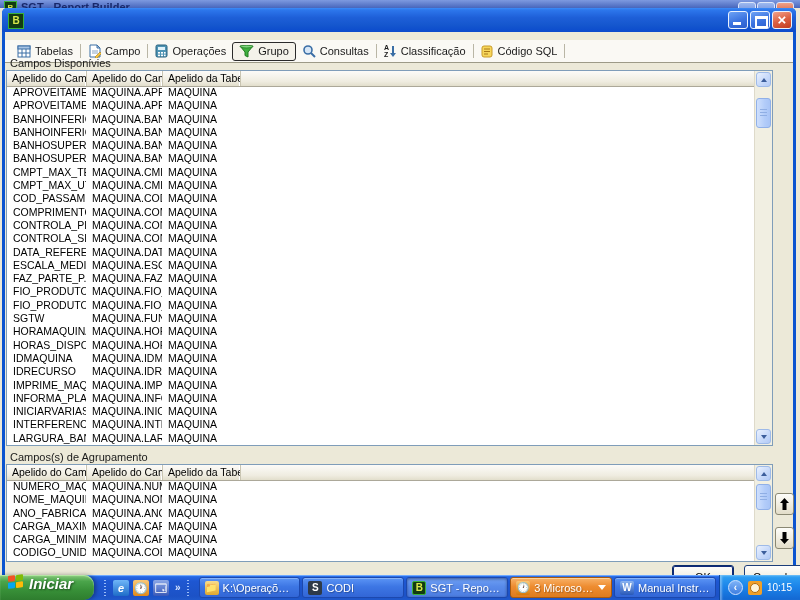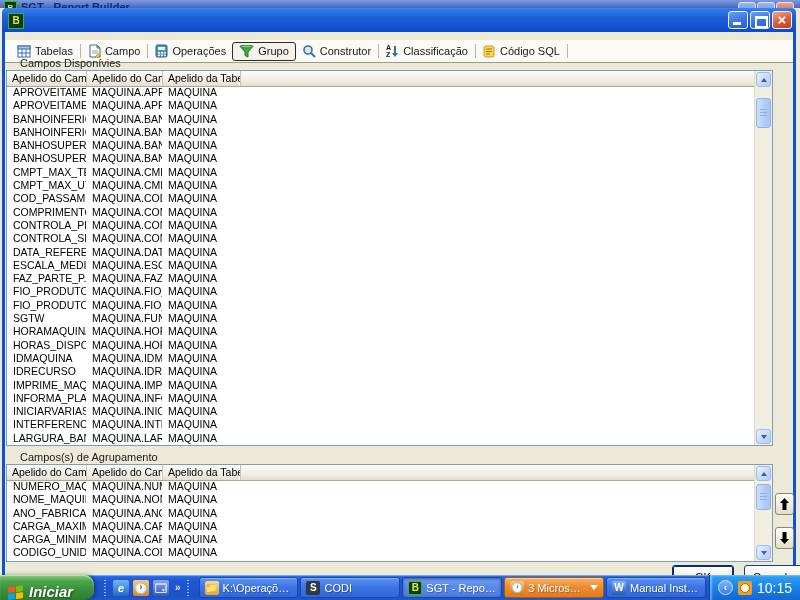--- a/index.html
+++ b/index.html
@@ -41,21 +41,21 @@
     font-size:15px;font-weight:bold;color:#fff;line-height:18px;}
   .dlg-body{position:absolute;left:5px;top:32px;width:788px;height:568px;background:#ECE9D8;z-index:3;}
   
   .tabstrip{position:absolute;left:5px;top:40px;width:788px;height:23px;background:#FAF9F4;
     border-bottom:1px solid #9D9A87;display:flex;align-items:center;padding-left:6px;box-sizing:border-box;z-index:4;}
   .tab{display:flex;align-items:center;gap:4px;padding:2px 6px;font-size:11px;color:#1A1A1A;white-space:nowrap;}
   .tab.selected{border:1px solid #2A2A2A;border-radius:3px;background:#F4F2EA;}
   .tab-sep{width:1px;height:14px;background:#B9B6A5;margin:0 1px;}
   .tab svg{display:block;}
   
-  .panel-label{position:absolute;left:20px;width:666px;font-size:11px;color:#1A1A1A;z-index:4;}
+  .panel-label{position:absolute;left:10px;width:666px;font-size:11px;color:#1A1A1A;z-index:4;}
   
   .listview{position:absolute;left:6px;width:767px;background:#fff;border:1px solid #7F9DB9;
     box-sizing:border-box;overflow:hidden;z-index:4;}
   .lv-header{position:relative;height:15px;width:100%;
     background:linear-gradient(#FCFBF8,#EFECE0 70%,#E2DECC);border-bottom:1px solid #ACA899;
     display:flex;}
   .lv-hcell{font-size:10.5px;color:#000;padding:1px 4px 0 5px;box-sizing:border-box;
     border-right:1px solid #C9C5B2;box-shadow:inset -1px 0 0 #fff;white-space:nowrap;overflow:hidden;}
   .lv-rows{position:absolute;left:0;top:15px;right:17px;bottom:0;overflow:hidden;}
   .lv-row{height:13.3px;line-height:13.4px;white-space:nowrap;display:flex;}
@@ -83,21 +83,21 @@
     background:linear-gradient(#FEFEFD,#F0EDE0 60%,#DDD8C4);font-size:11px;color:#000;
     text-align:center;line-height:22px;box-sizing:border-box;z-index:4;}
   .dlg-btn.default{box-shadow:0 0 0 1px #10297B inset;border-color:#0B2D6B;}
   
   .taskbar{position:absolute;left:0;top:575px;width:800px;height:25px;z-index:10;
     background:linear-gradient(#3A81F3 0%,#2465E2 9%,#1E57D2 25%,#1C52C6 85%,#2059CC 100%);
     box-shadow:inset 0 1px 0 #6FA9FF;display:flex;align-items:center;}
   .start-btn{position:relative;height:25px;width:94px;flex:0 0 auto;border-radius:0 10px 10px 0;
     background:linear-gradient(#8CCB7E 0%,#4BA54B 25%,#389038 60%,#2E7D2E 100%);
     box-shadow:inset 0 1px 1px #B8E8A8, 2px 0 4px rgba(0,0,0,.35);
-    display:flex;align-items:flex-end;gap:5px;padding-left:8px;box-sizing:border-box;}
+    display:flex;align-items:flex-start;gap:5px;padding-left:8px;box-sizing:border-box;}
   .start-label{color:#fff;font-size:15px;font-weight:bold;font-style:italic;
     text-shadow:1px 1px 2px #1E4D1E;}
   .flag{width:16px;height:14px;display:grid;grid-template-columns:7px 7px;grid-template-rows:6px 6px;
     gap:1px;transform:skewY(-6deg);}
   .flag i{border-radius:1px;display:block;}
   .ql{display:flex;align-items:center;gap:4px;padding:0 6px 0 10px;flex:0 0 auto;}
   .ql-handle{width:2px;height:16px;background:repeating-linear-gradient(#9ABCF8 0 1px,transparent 1px 3px);margin-right:3px;}
   .ql-icon{width:16px;height:16px;border-radius:2px;font-size:11px;font-weight:bold;color:#fff;
     text-align:center;line-height:16px;}
   .ql-more{color:#DCE8FF;font-size:10px;font-weight:bold;padding:0 2px;}
@@ -116,21 +116,21 @@
     border-top:5px solid #fff;flex:0 0 auto;}
   .tray{height:25px;flex:0 0 auto;margin-left:2px;display:flex;align-items:center;gap:5px;
     background:linear-gradient(#2FA2F4 0%,#1B82E8 50%,#1367D2 100%);
     box-shadow:inset 2px 1px 2px rgba(255,255,255,.35);padding:0 8px 0 8px;border-left:1px solid #0E47A0;}
   .tray-chevron{width:15px;height:15px;border-radius:50%;border:1px solid #CFE2FF;
     background:linear-gradient(#7FB4F8,#3E7EE0);color:#fff;font-size:10px;font-weight:bold;
     text-align:center;line-height:14px;box-sizing:border-box;}
   .tray-clock-icon{width:14px;height:14px;border-radius:2px;background:#F0A028;position:relative;}
   .tray-clock-icon::after{content:"";position:absolute;left:2px;top:2px;width:8px;height:8px;border-radius:50%;
     background:#FDF4D8;border:1px solid #B06A10;}
-  .tray-time{color:#fff;font-size:14px;}
+  .tray-time{color:#fff;font-size:10px;}
 </style>
 </head>
 <body>
 
 <div class="parent-bar">
   <div class="p-icon">B</div>
   <div class="p-title">SGT - Report Builder</div>
   <div class="p-btn" style="right:44px;"></div>
   <div class="p-btn" style="right:25px;"></div>
   <div class="p-btn close" style="right:6px;"></div>
@@ -189,21 +189,21 @@
         <path d="M1 1 h13 l-5 6 v5 l-3 -1.5 v-3.5 z" fill="#3FAF3F" stroke="#1E7A1E"></path>
         <ellipse cx="7.5" cy="1.6" rx="6.4" ry="1.3" fill="#7ED67E" stroke="#1E7A1E" stroke-width=".7"></ellipse>
       </svg>
     <span>Grupo</span>
   </div>
   <div class="tab">
     <svg width="14" height="14">
         <circle cx="6" cy="6" r="4" fill="#D6E6F6" stroke="#3A6EA5" stroke-width="1.6"></circle>
         <line x1="9" y1="9" x2="13" y2="13" stroke="#3A6EA5" stroke-width="2"></line>
       </svg>
-    <span>Construtor</span>
+    <span>Consultas</span>
   </div>
   <div class="tab-sep"></div>
   <div class="tab">
     <svg width="13" height="14">
         <text x="0" y="6" font-size="7" font-weight="bold" fill="#1A1A1A">A</text>
         <text x="0" y="13" font-size="7" font-weight="bold" fill="#1A1A1A">Z</text>
         <line x1="9" y1="2" x2="9" y2="10" stroke="#3A6EA5" stroke-width="2"></line>
         <path d="M6 9 h6 l-3 4 z" fill="#3A6EA5"></path>
       </svg>
     <span>Classificação</span>

